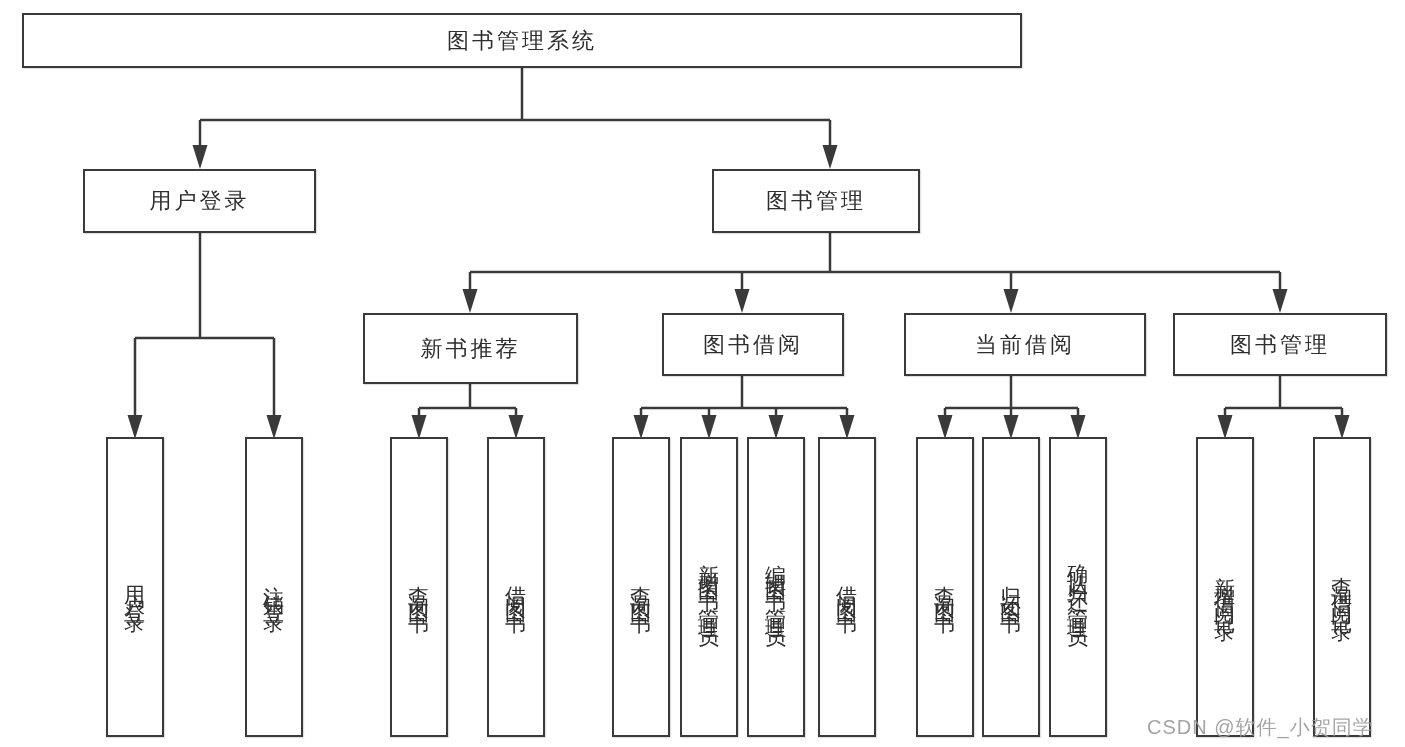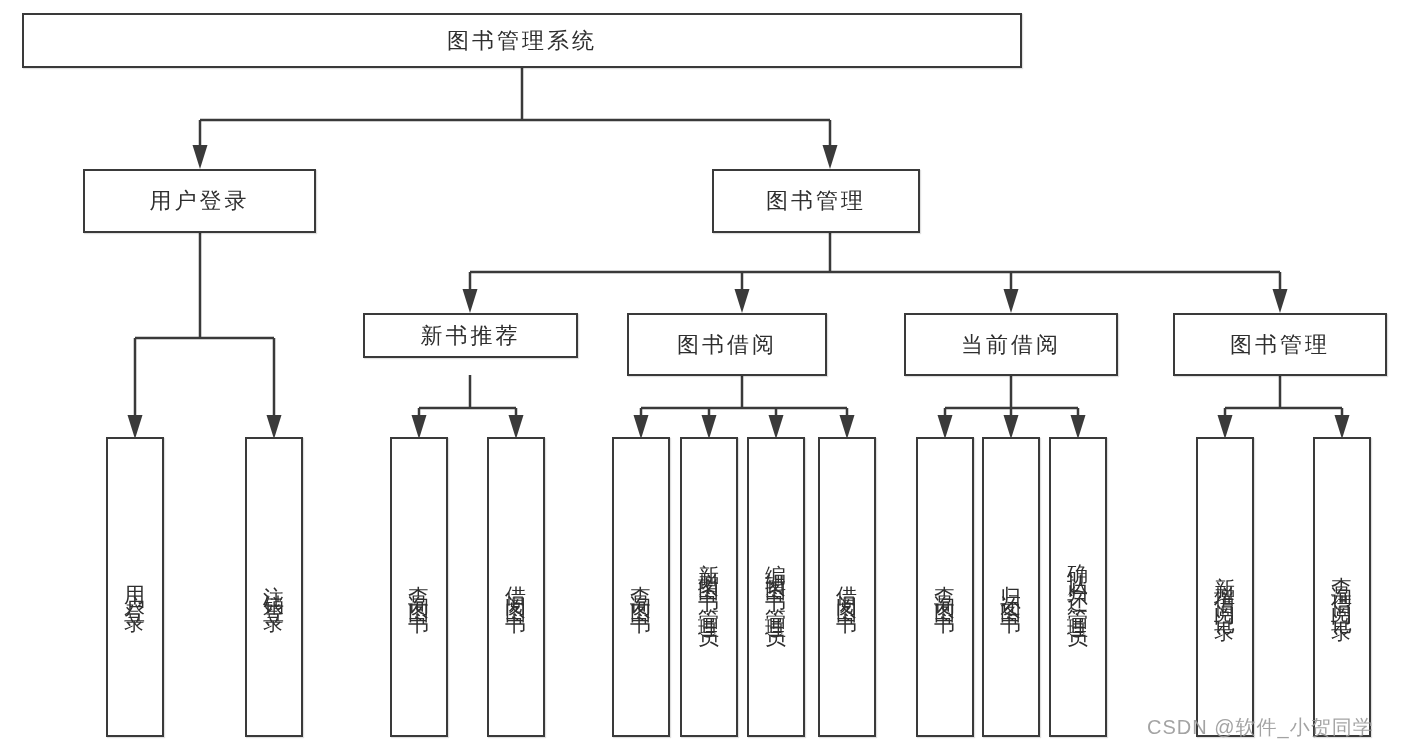--- a/index.html
+++ b/index.html
@@ -107,23 +107,23 @@
       <polygon points="1217.5,415 1232.5,415 1225,439"></polygon>
       <polygon points="1334.5,415 1349.5,415 1342,439"></polygon>
     </g>
   </svg>
 
   <div class="box" style="left:22px; top:13px; width:1000px; height:55px;">图书管理系统</div>
 
   <div class="box" style="left:83px; top:169px; width:233px; height:64px;">用户登录</div>
   <div class="box" style="left:712px; top:169px; width:208px; height:64px;">图书管理</div>
 
-  <div class="box" style="left:363px; top:313px; width:215px; height:45px;">新书推荐</div>
-  <div class="box" style="left:627px; top:313px; width:200px; height:63px;">图书借阅</div>
-  <div class="box" style="left:904px; top:313px; width:214px; height:63px;">当前借阅</div>
+  <div class="box" style="left:363px; top:313px; width:215px; height:71px;">新书推荐</div>
+  <div class="box" style="left:662px; top:313px; width:182px; height:63px;">图书借阅</div>
+  <div class="box" style="left:904px; top:313px; width:242px; height:63px;">当前借阅</div>
   <div class="box" style="left:1173px; top:313px; width:214px; height:63px;">图书管理</div>
 
   <div class="leaf" style="left:106px;">
     <span class="vtext">用户登录</span>
   </div>
   <div class="leaf" style="left:245px;">
     <span class="vtext">注销登录</span>
   </div>
 
   <div class="leaf" style="left:390px;">

